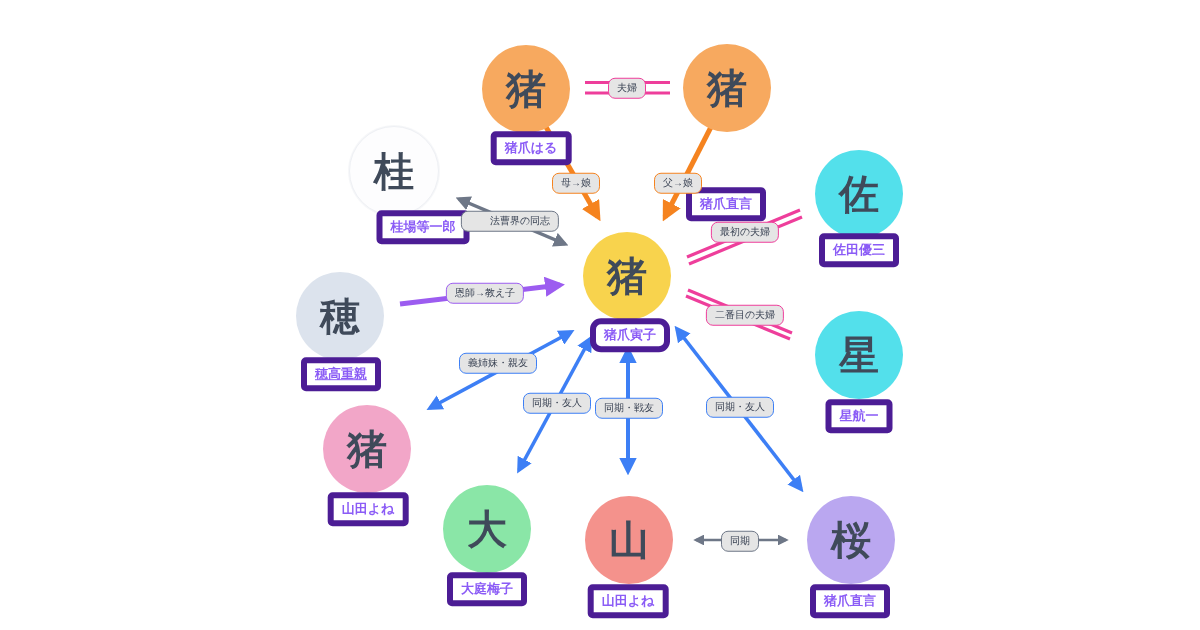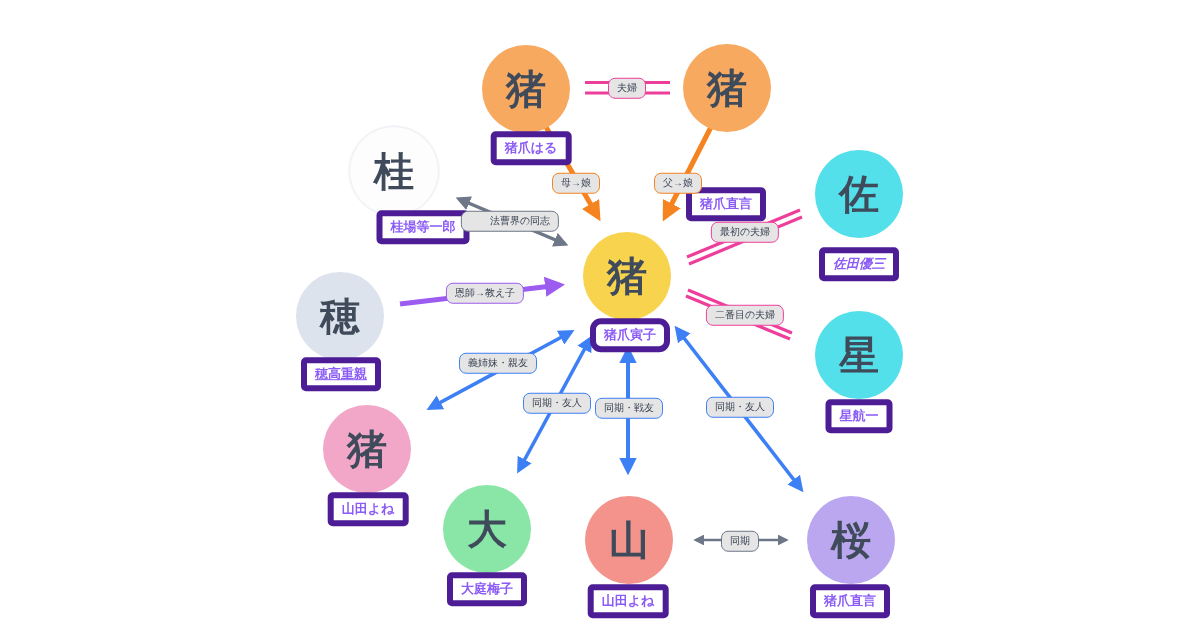--- a/index.html
+++ b/index.html
@@ -110,21 +110,21 @@
   <div class="node" style="left: 585px; top: 496px; background: rgb(244, 146, 140);">
       <span>山</span>
     </div>
   <div class="node" style="left: 807px; top: 496px; background: rgb(186, 167, 240);">
       <span>桜</span>
     </div>
 
   <div class="name-label" style="left:531px;top:148px;">猪爪はる</div>
   <div class="name-label" style="left:726px;top:156px;margin-top:48px;">猪爪直言</div>
   <div class="name-label" style="left:395px;top:227px;margin-left:28px;">桂場等一郎</div>
-  <div class="name-label" style="left:859px;top:264px;font-style:italic;">佐田優三</div>
+  <div class="name-label" style="left:859px;top:250px;">佐田優三</div>
   <div class="name-label" style="left:341px;top:374px;text-decoration:underline;">穂高重親</div>
   <div class="name-label" style="left:630px;top:335px;border-radius:11px;">猪爪寅子</div>
   <div class="name-label" style="left:859px;top:416px;">星航一</div>
   <div class="name-label" style="left:368px;top:509px;">山田よね</div>
   <div class="name-label" style="left:487px;top:589px;">大庭梅子</div>
   <div class="name-label" style="left:628px;top:601px;">山田よね</div>
   <div class="name-label" style="left:850px;top:601px;">猪爪直言</div>
 
   <div class="edge-label" style="left: 627px; top: 88px; border-color: rgb(238, 62, 155);">夫婦</div>
   <div class="edge-label" style="left: 576px; top: 183px; border-color: rgb(245, 131, 31);">母→娘</div>

